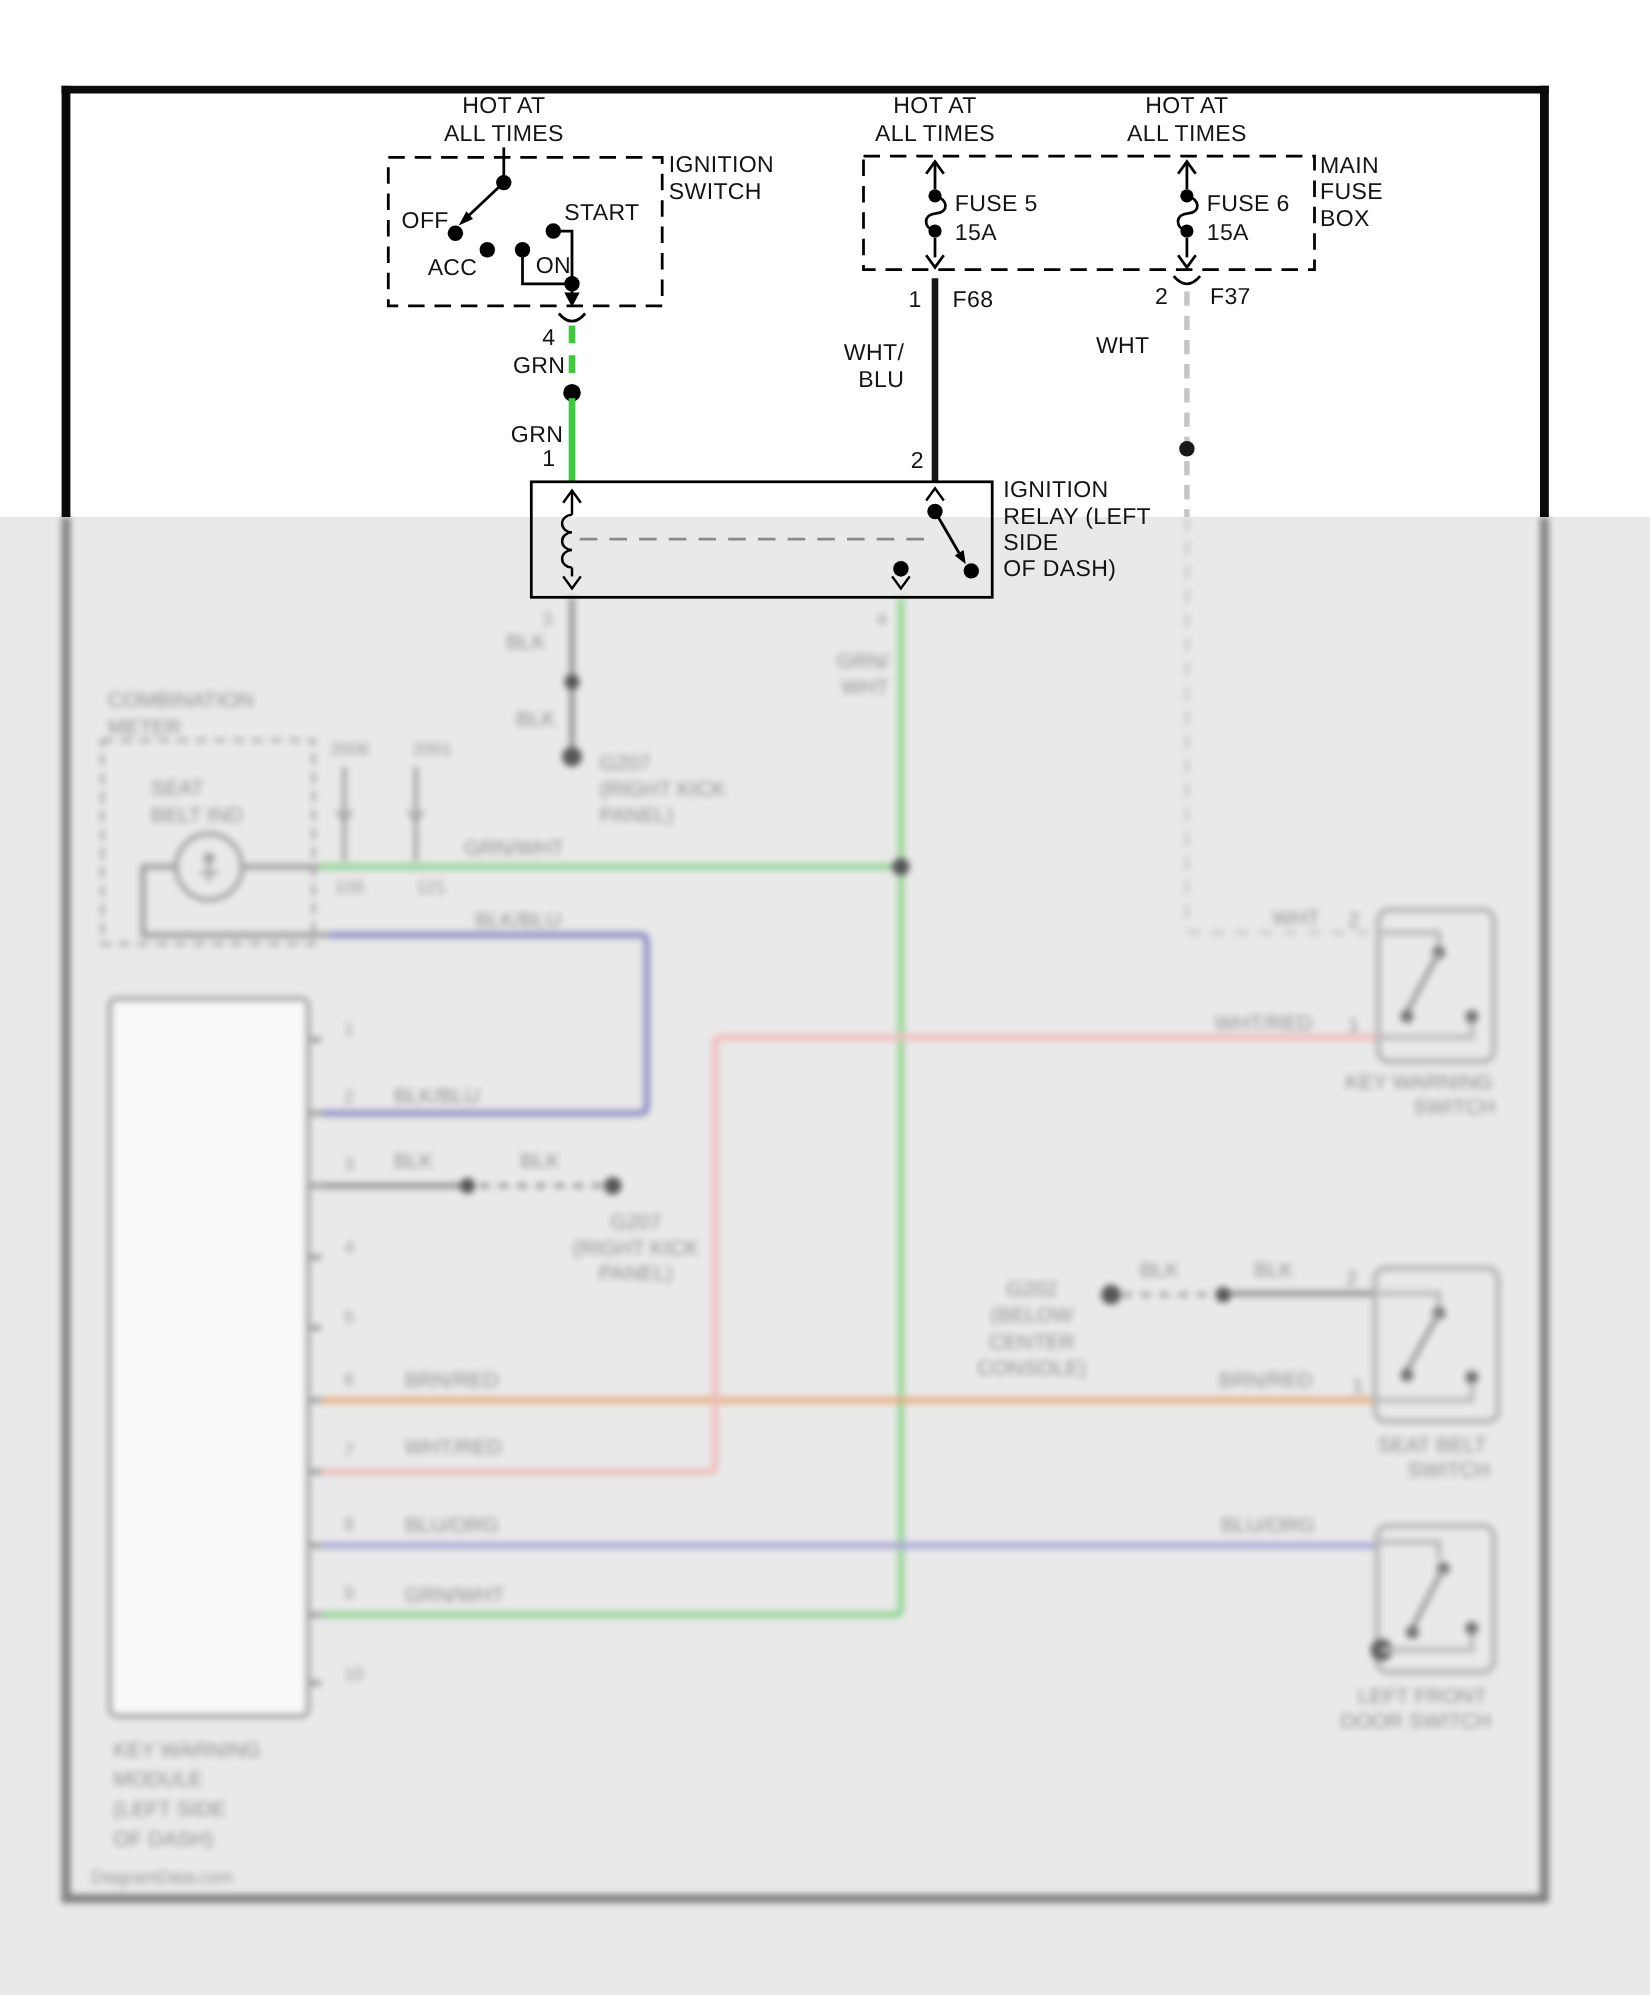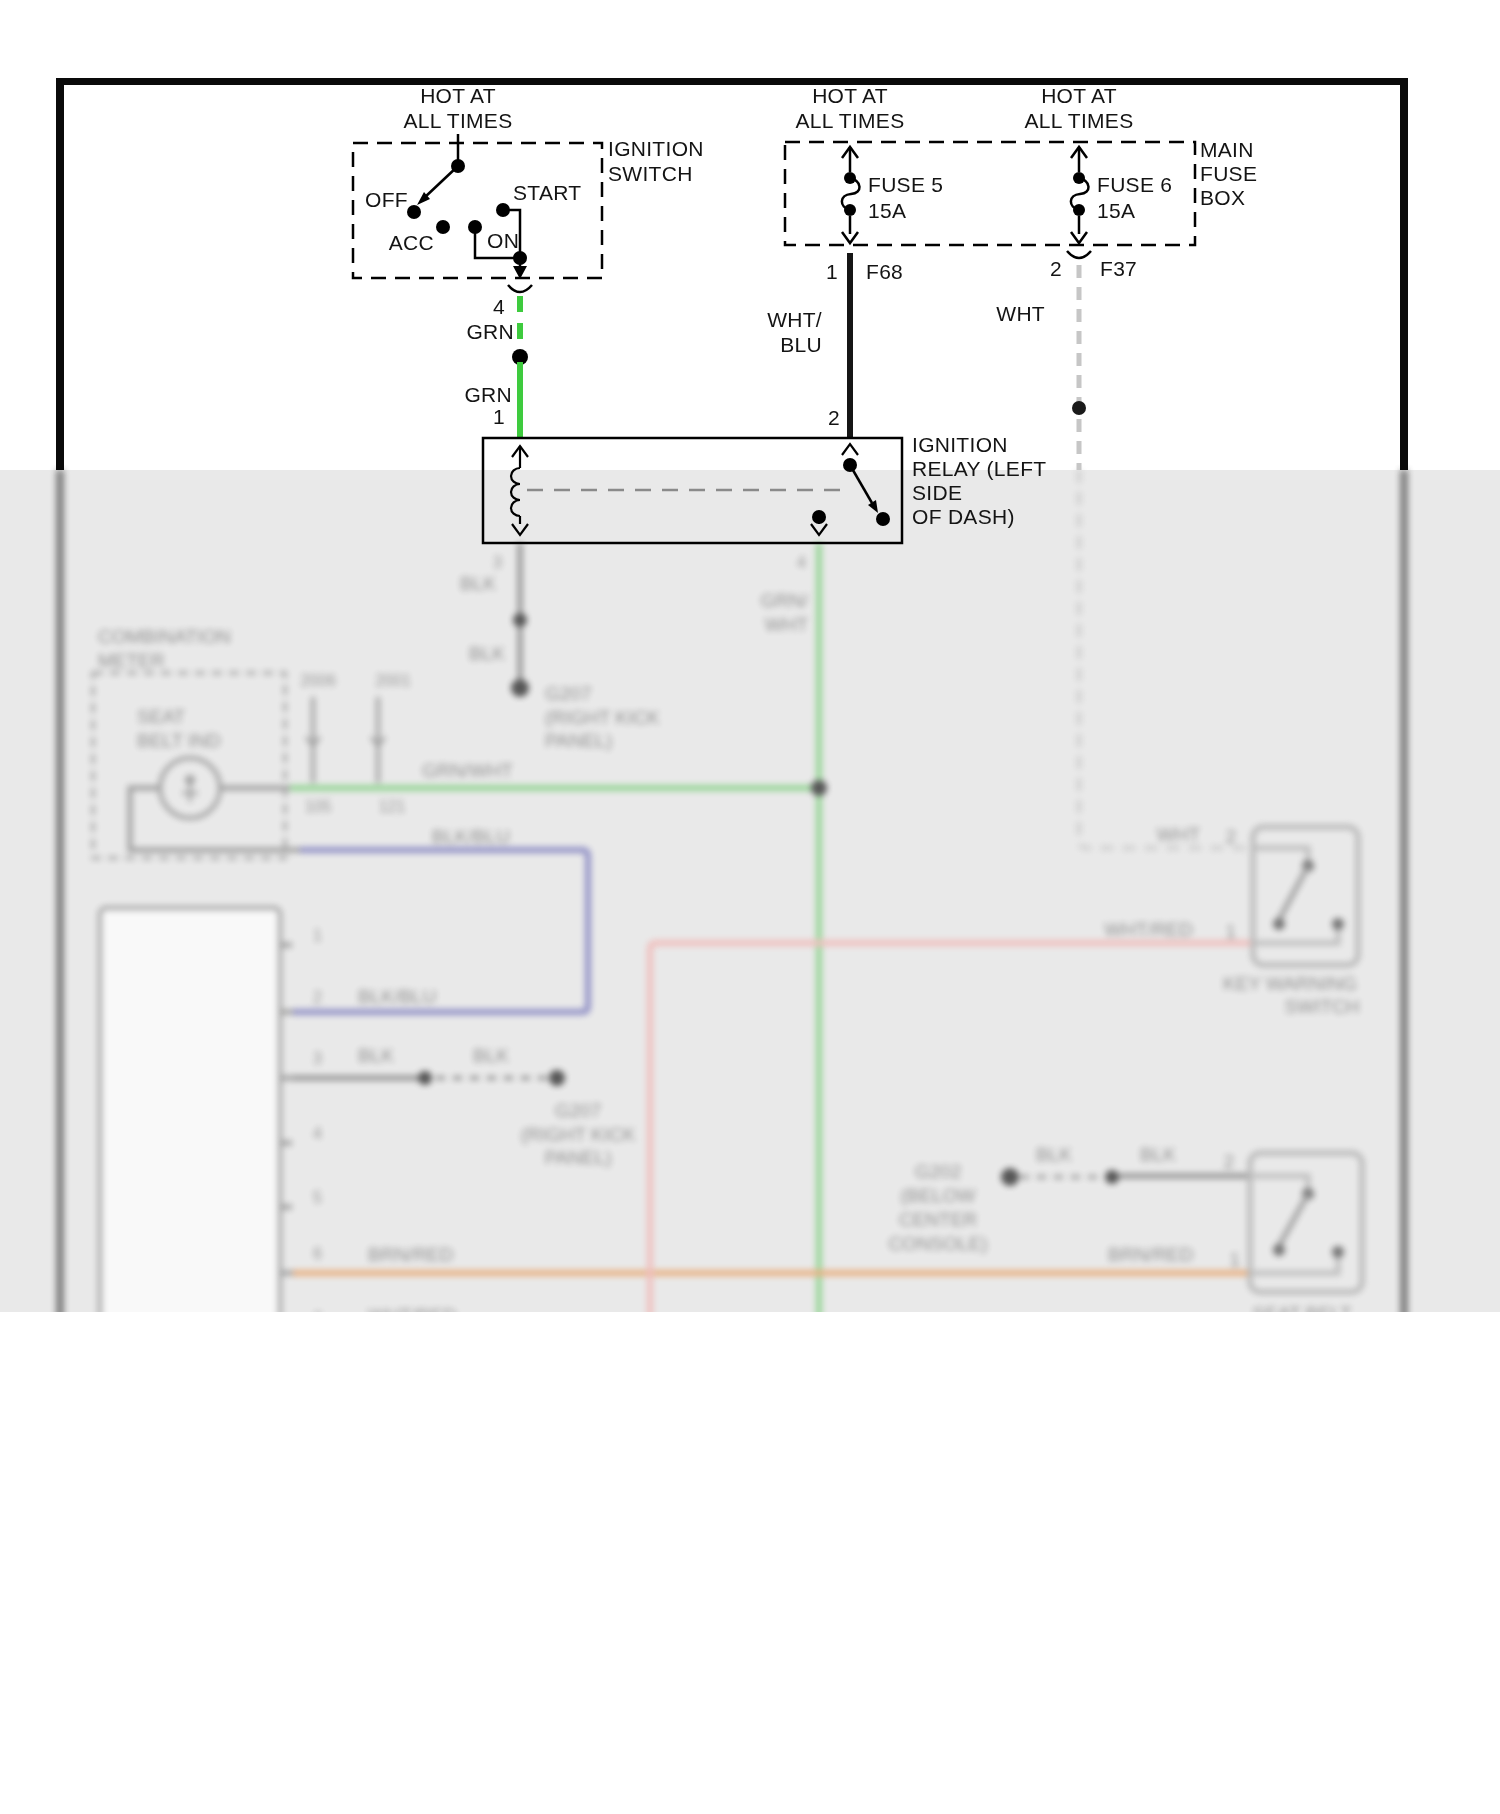--- a/index.html
+++ b/index.html
@@ -1,16 +1,16 @@
 <!DOCTYPE html>
 <html><head>
 <meta charset="utf-8">
 <style>
   html,body{margin:0;padding:0;background:#ffffff;}
-  #stage{position:relative;width:1500px;height:1312px;background:#ffffff;overflow:hidden;}
+  #stage{position:relative;width:1500px;height:1814px;background:#ffffff;overflow:hidden;}
   #gray-zone{position:absolute;left:0;top:470px;width:1500px;height:1344px;background:#e9e9e9;}
   svg{position:absolute;left:0;top:0;}
   #blur-layer{filter:blur(3px);opacity:.92;}
   text{font-family:"Liberation Sans","DejaVu Sans",sans-serif;}
   .ts{font-size:21px;fill:#141414;letter-spacing:.3px;}
   .tb{font-size:19px;fill:#8a8a8a;}
   .tbs{font-size:16px;fill:#909090;}
   .wire-sharp{fill:none;stroke-linecap:butt;}
 </style>
 </head>

